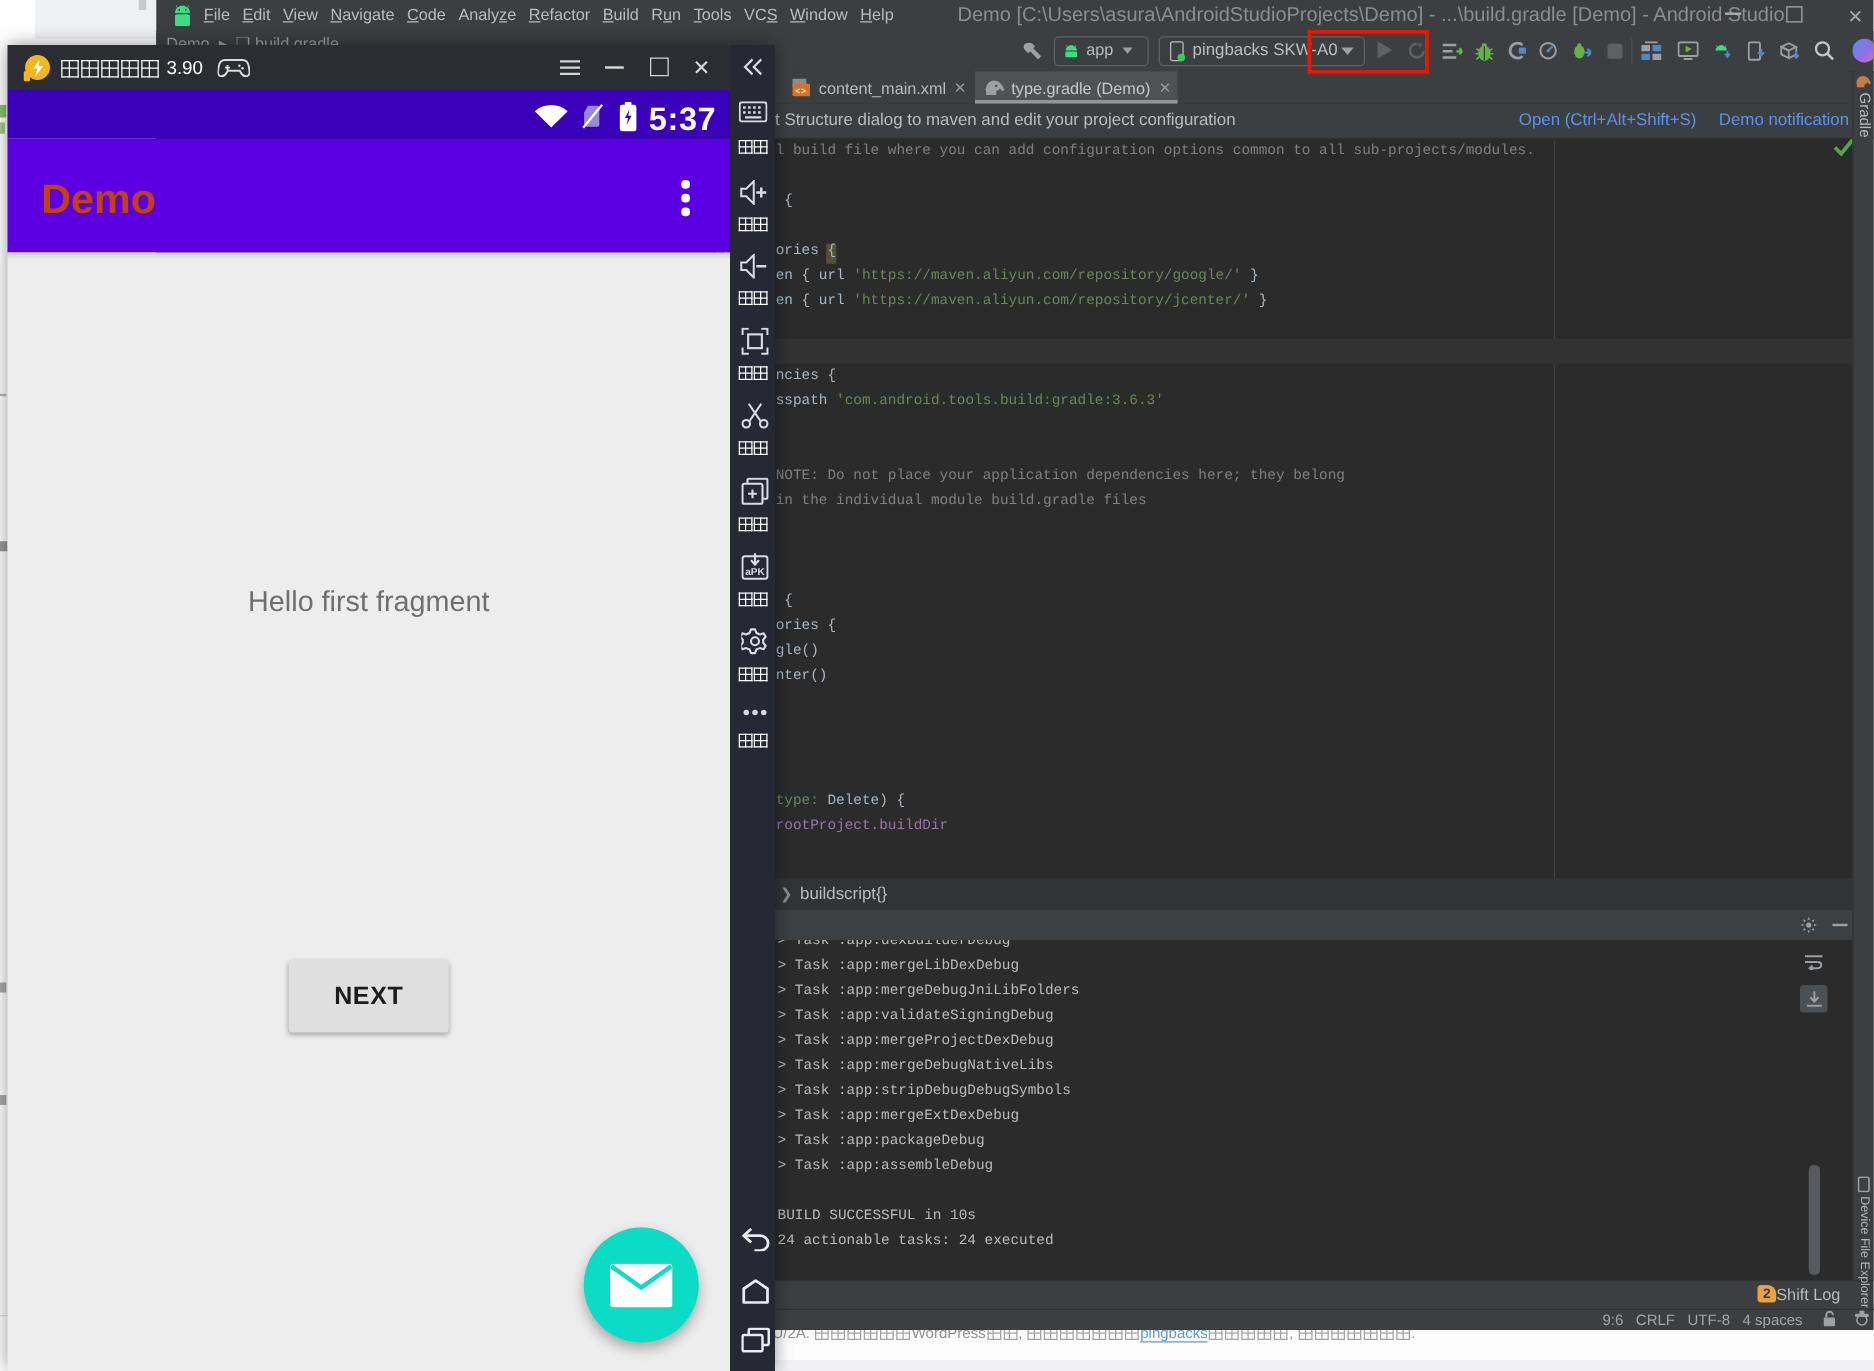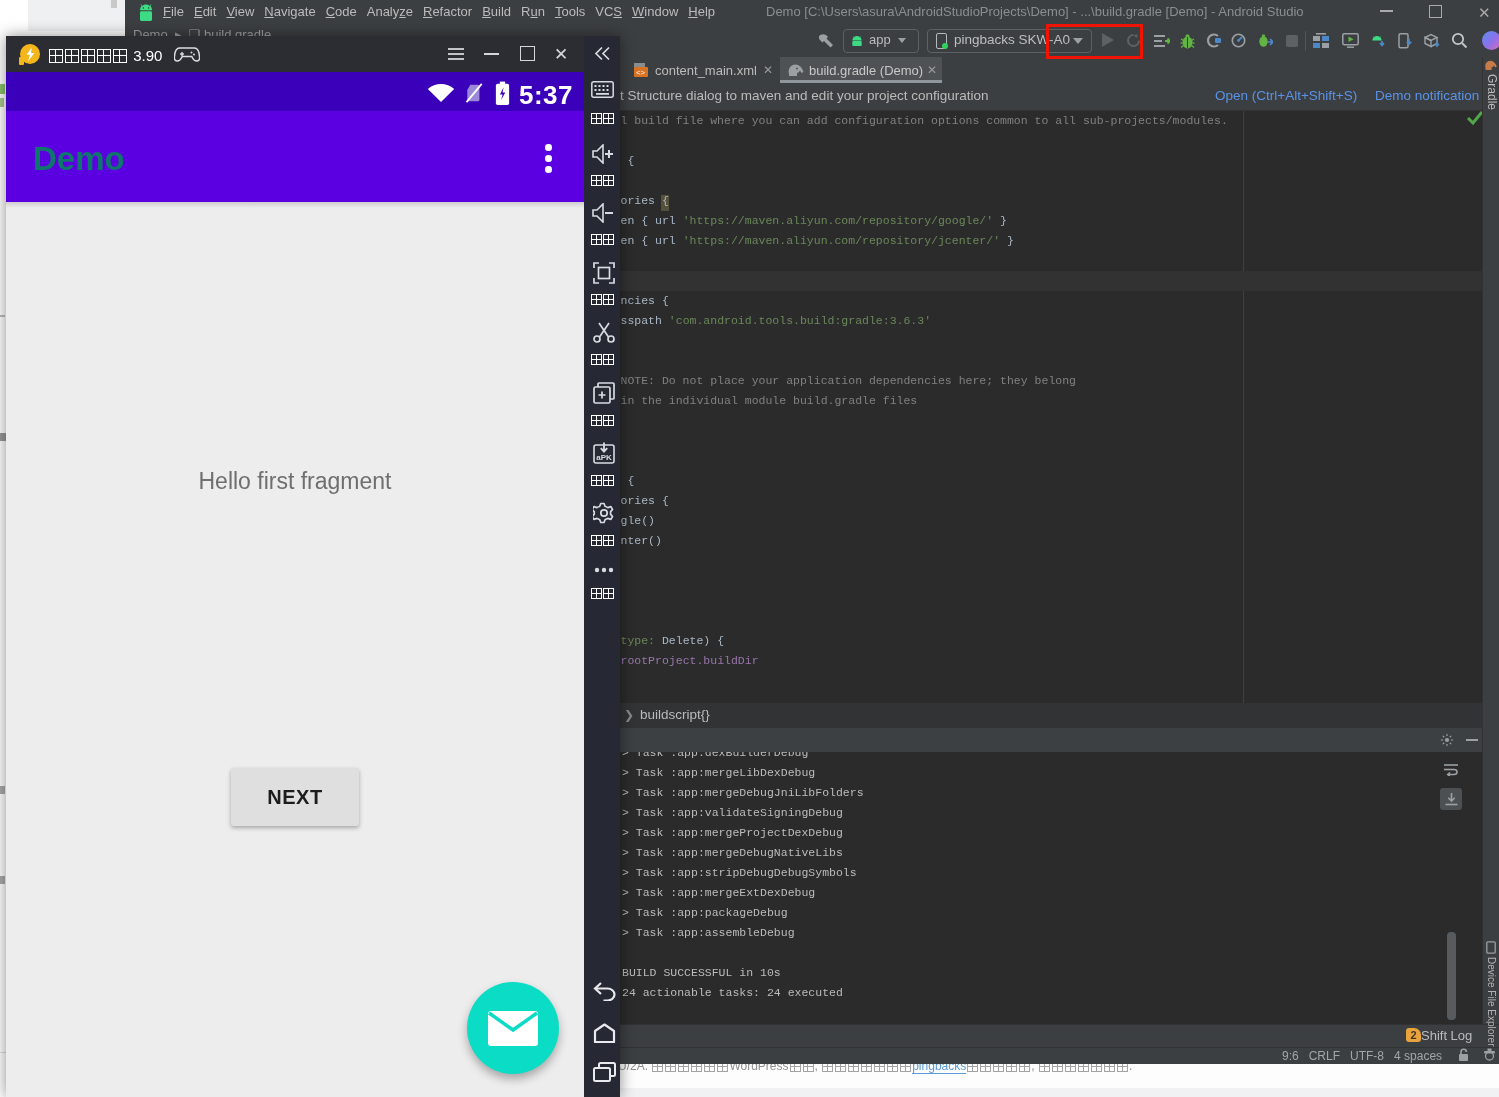--- a/index.html
+++ b/index.html
@@ -47,21 +47,21 @@
           <path d="M4.6 2.1 L3.6 0.4 L4.1 0.1 L5.2 1.9 A5.6 5.6 0 0 1 12.8 1.9 L13.9 0.1 L14.4 0.4 L13.4 2.1 A5.9 5.9 0 0 1 15 6.3 L3 6.3 A5.9 5.9 0 0 1 4.6 2.1 Z"></path>
           <rect x="3" y="7.3" width="12" height="9.7" rx="1.4"></rect>
         </g>
         <circle cx="6.4" cy="3.9" r="0.7" fill="#2b2b2b"></circle>
         <circle cx="11.6" cy="3.9" r="0.7" fill="#2b2b2b"></circle>
       </svg>
 </div>
 <div class="abs" style="left:158px;top:4px;height:18px;font-size:13px;color:#bbbbbb;white-space:nowrap;">
 <span style="padding:0 4px;margin:0 1px;"><u>F</u>ile</span><span style="padding:0 4px;margin:0 1px;"><u>E</u>dit</span><span style="padding:0 4px;margin:0 1px;"><u>V</u>iew</span><span style="padding:0 4px;margin:0 1px;"><u>N</u>avigate</span><span style="padding:0 4px;margin:0 1px;"><u>C</u>ode</span><span style="padding:0 4px;margin:0 1px;">Analy<u>z</u>e</span><span style="padding:0 4px;margin:0 1px;"><u>R</u>efactor</span><span style="padding:0 4px;margin:0 1px;"><u>B</u>uild</span><span style="padding:0 4px;margin:0 1px;">R<u>u</u>n</span><span style="padding:0 4px;margin:0 1px;"><u>T</u>ools</span><span style="padding:0 4px;margin:0 1px;">VC<u>S</u></span><span style="padding:0 4px;margin:0 1px;"><u>W</u>indow</span><span style="padding:0 4px;margin:0 1px;"><u>H</u>elp</span>
 </div>
-<div class="abs" style="left:766px;top:4px;font-size:13px;color:#8a8e91;white-space:nowrap;">Demo [C:\Users\asura\AndroidStudioProjects\Demo] - ...\build.gradle [Demo] - Android Studio</div>
+<div class="abs" style="left:766px;top:4px;font-size:16px;color:#8a8e91;white-space:nowrap;">Demo [C:\Users\asura\AndroidStudioProjects\Demo] - ...\build.gradle [Demo] - Android Studio</div>
 <div class="abs" style="left:1380px;top:10px;width:13px;height:2px;background:#a9a9a9;"></div>
 <div class="abs" style="left:1429px;top:5px;width:11px;height:11px;border:1.5px solid #a9a9a9;"></div>
 <div class="abs" style="left:1478px;top:4px;font-size:15px;color:#a9a9a9;">✕</div>
 
 <div class="abs" style="left:125px;top:25px;width:1374px;height:32px;background:#3c3f41;border-bottom:1px solid #323232;"></div>
 <div class="abs" style="left:133px;top:27px;font-size:13px;color:#9da0a2;white-space:nowrap;">Demo&nbsp;&nbsp;▸&nbsp;&nbsp;❑&nbsp;build.gradle</div>
 
 <div class="abs" style="left:818px;top:33px;">
 <svg width="17" height="16" viewBox="0 0 17 16">
         <path d="M1 3 q3 -3 7 -1 l2 2 -1.5 1.5 6.5 6.5 -2.5 2.5 -6.5 -6.5 -1.5 1.5 -3 -3 q-1 -2 -0.5 -3z" fill="#9aa0a4"></path>
@@ -197,21 +197,21 @@
 <div class="abs" style="left:655px;top:63px;font-size:13px;color:#bbbbbb;white-space:nowrap;">content_main.xml</div>
 <div class="abs" style="left:763px;top:63px;font-size:12px;color:#9a9a9a;">✕</div>
 <div class="abs" style="left:780px;top:57px;width:162px;height:26px;background:#4e5254;"></div>
 <div class="abs" style="left:780px;top:80px;width:162px;height:3px;background:#90979c;"></div>
 <div class="abs" style="left:787px;top:64px;">
       <svg width="17" height="13" viewBox="0 0 17 13">
         <path d="M2 10 q-1.5 -5 2 -8 q3 -2.5 7 -1 q3 1.2 4.5 4.5 l1 2.5 -2 1 -1.5 -2.5 q-0.8 2 -3 2.5 l0 3 -8 0 z" fill="#9aa0a4"></path>
         <circle cx="10" cy="4.5" r="1" fill="#4e5254"></circle>
       </svg>
     </div>
-<div class="abs" style="left:809px;top:63px;font-size:13px;color:#c8c8c8;white-space:nowrap;">build.gradle (Demo)</div>
+<div class="abs" style="left:809px;top:63px;font-size:13px;color:#c8c8c8;white-space:nowrap;">type.gradle (Demo)</div>
 <div class="abs" style="left:927px;top:63px;font-size:12px;color:#9a9a9a;">✕</div>
 
 <div class="abs" style="left:125px;top:83px;width:1374px;height:27px;background:#3c3f41;border-bottom:1px solid #323232;"></div>
 <div class="abs" style="left:620px;top:88px;font-size:13.5px;color:#bbbbbb;white-space:nowrap;">t Structure dialog to maven and edit your project configuration</div>
 <div class="abs" style="left:1215px;top:88px;font-size:13.5px;color:#5a92e8;white-space:nowrap;">Open (Ctrl+Alt+Shift+S)</div>
 <div class="abs" style="left:1375px;top:88px;font-size:13.5px;color:#5a92e8;white-space:nowrap;">Demo notification</div>
 
 <div class="abs" style="left:125px;top:111px;width:1357px;height:592px;background:#2b2b2b;overflow:hidden;">
   <div class="abs" style="left:1118px;top:0;width:1px;height:592px;background:#3f3f3f;"></div>
 
@@ -364,21 +364,21 @@
           <rect x="5.5" y="0.5" width="6" height="3" fill="#fff"></rect>
           <rect x="1" y="3" width="15" height="24" rx="2" fill="#fff"></rect>
           <path d="M9.8 7 l-4.2 8 h3 l-1.6 6.5 4.6 -8.5 h-3 z" fill="#3b00b9"></path>
         </svg>
       </div>
 
   <div class="abs" style="left:513px;top:44px;font-size:26px;font-weight:bold;color:#ffffff;letter-spacing:0.5px;">5:37</div>
 
   <div class="abs" style="left:0;top:75px;width:578px;height:91px;background:#5b00e0;"></div>
 
-  <div class="abs" style="left:27px;top:106px;font-size:33px;line-height:33px;font-weight:bold;color:#0f766e;">Demo</div>
+  <div class="abs" style="left:27px;top:106px;font-size:33px;line-height:33px;font-weight:bold;color:#c2410c;">Demo</div>
 
   <div class="abs" style="left:539px;top:108px;width:6.5px;height:6.5px;border-radius:50%;background:#fff;"></div>
   <div class="abs" style="left:539px;top:119px;width:6.5px;height:6.5px;border-radius:50%;background:#fff;"></div>
   <div class="abs" style="left:539px;top:130px;width:6.5px;height:6.5px;border-radius:50%;background:#fff;"></div>
 
   <div class="abs" style="left:0;top:166px;width:578px;height:895px;background:#ededee;"></div>
       <div class="abs" style="left:0;top:166px;width:578px;height:6px;background:linear-gradient(rgba(0,0,0,0.13),rgba(0,0,0,0));"></div>
   <div class="abs" style="left:0;top:434px;width:578px;text-align:center;font-size:23px;line-height:23px;color:#6f6f6f;">Hello first fragment</div>
   <div class="abs" style="left:225px;top:732px;width:128px;height:58px;background:#dfdfdf;border-radius:3px;box-shadow:0 2px 4px rgba(0,0,0,0.3);text-align:center;line-height:58px;font-size:20px;font-weight:bold;color:#1c1c1c;letter-spacing:0.5px;">NEXT</div>
 

